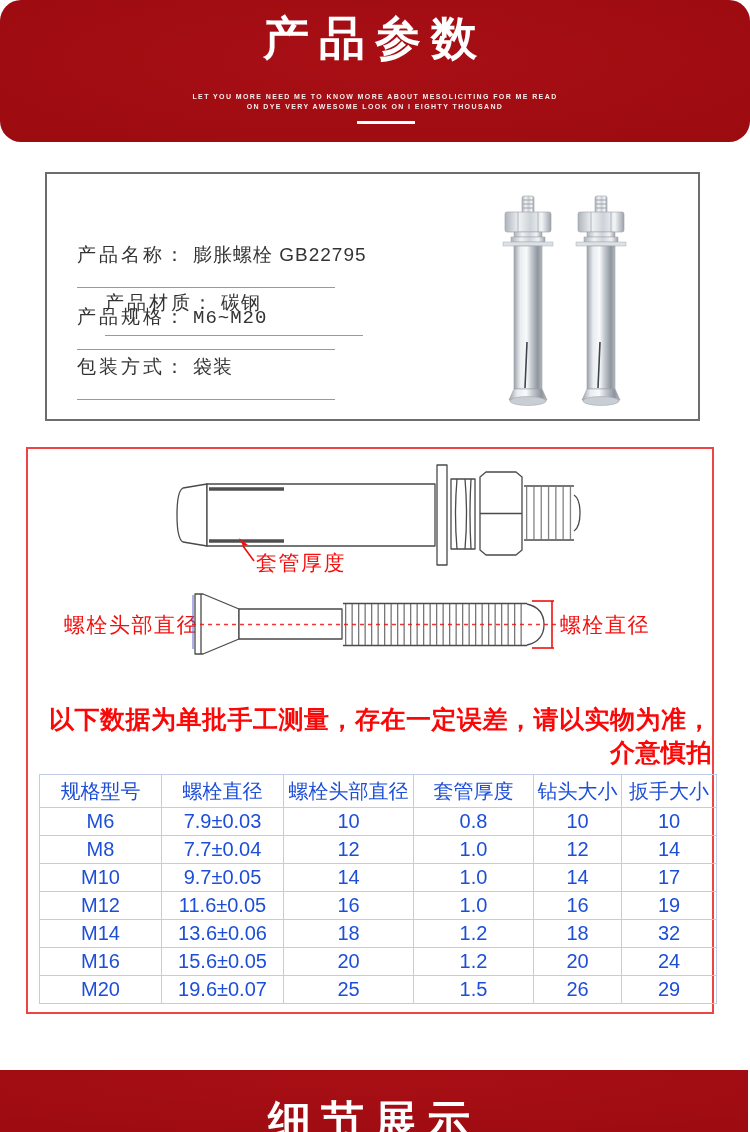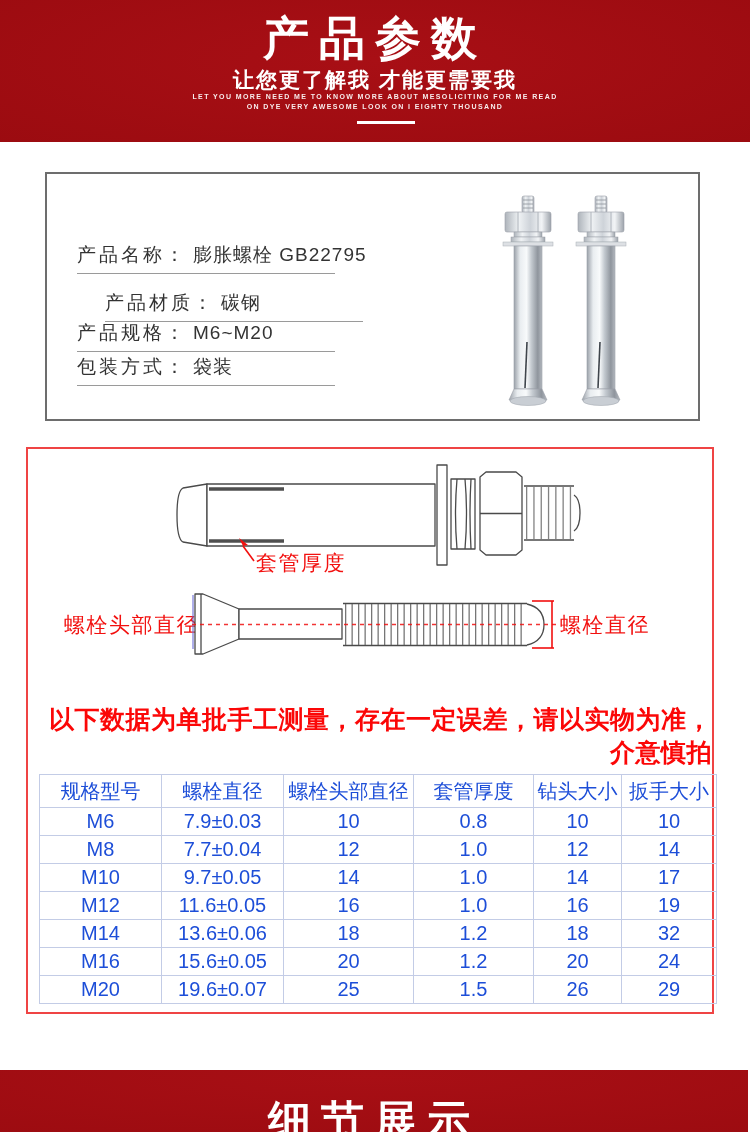--- a/index.html
+++ b/index.html
@@ -5,21 +5,21 @@
   html,body{margin:0;padding:0;}
   body{
     width:750px;height:1132px;position:relative;overflow:hidden;
     background:#ffffff;
     font-family:"Liberation Sans","DejaVu Sans",sans-serif;
   }
   
   .hero{
     position:absolute;left:0;top:0;width:750px;height:142px;
     background:radial-gradient(130% 160% at 50% 42%, #a80f15 0%, #9b0b10 55%, #85060a 100%);
-    color:#fff;text-align:center;
+    color:#fff;text-align:center;border-radius:21px;
   }
   .hero-title{
     position:absolute;top:8px;left:0;width:100%;
     font-size:46px;font-weight:bold;letter-spacing:10px;
   }
   .hero-sub{
     position:absolute;top:66px;left:0;width:100%;
     font-size:21px;letter-spacing:2px;font-weight:bold;
   }
   .hero-tag1,.hero-tag2{
@@ -33,26 +33,26 @@
     position:absolute;top:121px;left:50%;margin-left:-18px;
     width:58px;height:3px;background:#ffffff;
   }
   
   .info-box{
     position:absolute;left:45px;top:172px;width:651px;height:245px;
     border:2px solid #6d6d6d;background:#fff;
   }
   .info-row{
     position:absolute;left:30px;width:258px;
-    border-bottom:1px solid #9a9a9a;padding-bottom:5px;
+    border-bottom:1px solid #9a9a9a;padding-bottom:19px;
     font-size:19px;color:#333;white-space:nowrap;
   }
   .info-row .lbl{letter-spacing:3px;}
   .info-row .val{margin-left:6px;letter-spacing:1px;}
-  .row-0{top:68px;} .row-1{top:116px;margin-left:28px;} .row-2{top:146px;} .row-3{top:180px;}
+  .row-0{top:68px;} .row-1{top:116px;margin-left:28px;} .row-2{top:130px;font-family:Liberation Mono, monospace;} .row-3{top:180px;}
   .bolt-photo{position:absolute;left:450px;top:20px;}
   
   .spec-box{
     position:absolute;left:26px;top:447px;width:684px;height:563px;
     border:2px solid #ef4444;background:#fff;
   }
   .diag1{position:absolute;left:128px;top:8px;}
   .diag2{position:absolute;left:28px;top:128px;}
   .diag-label{
     font-family:"Liberation Sans","DejaVu Sans",sans-serif;
@@ -85,21 +85,20 @@
     font-size:43px;font-weight:bold;letter-spacing:10px;
   }
 </style>
 </head>
 <body>
 
 <div class="page">
 
   <header class="hero">
     <div class="hero-title">产品参数</div>
-    <div class="hero-sub">让您更了解我 才能更需要我</div>
     <div class="hero-tag1">LET YOU MORE NEED ME TO KNOW MORE ABOUT MESOLICITING FOR ME READ</div>
     <div class="hero-tag2">ON DYE VERY AWESOME LOOK ON I EIGHTY THOUSAND</div>
     <div class="hero-divider"></div>
   </header>
 
   <section class="info-box">
     <div class="info-row row-0">
       <span class="lbl">产品名称：</span><span class="val">膨胀螺栓 GB22795</span>
     </div>
     <div class="info-row row-1">

